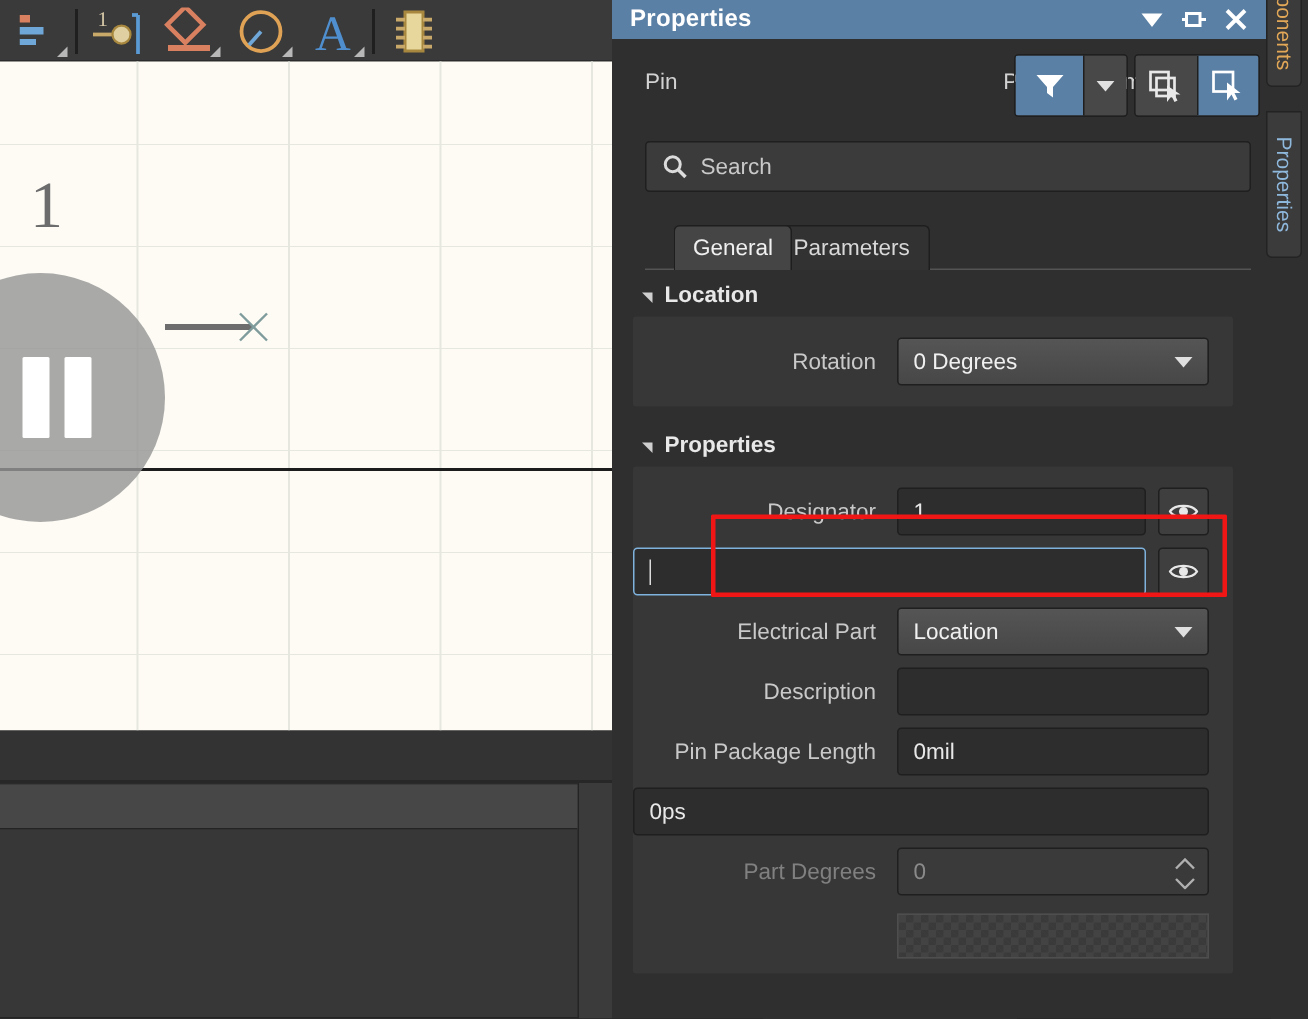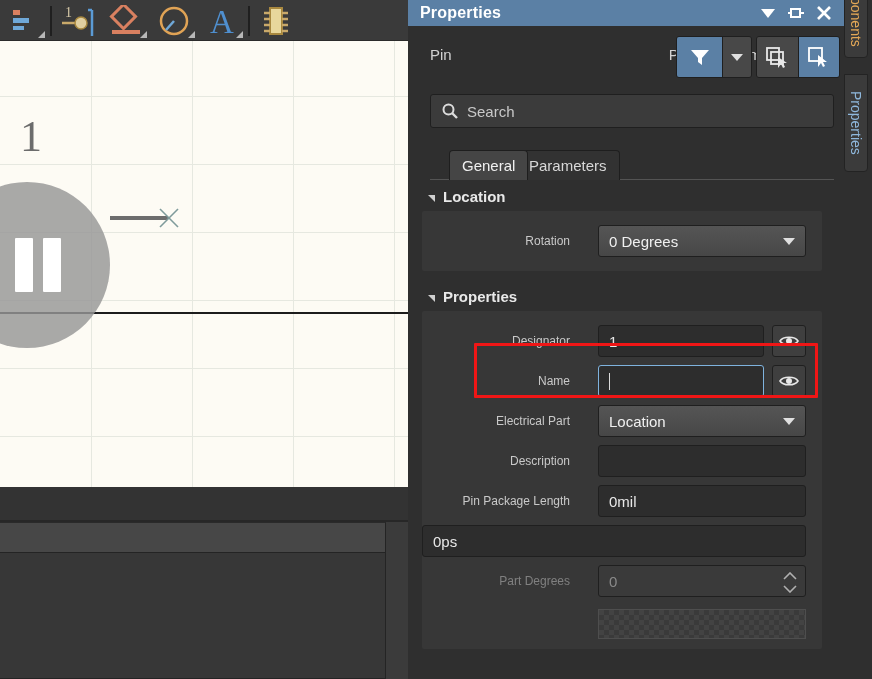--- a/index.html
+++ b/index.html
@@ -198,22 +198,22 @@
   }
   .section {
     background: #373737; border-radius: 2px;
     padding: 10px 0;
   }
   .field-row {
     display: flex; align-items: center; height: 40px;
     padding: 0 16px 0 0;
   }
   .field-label {
-    width: 176px; text-align: right; padding-right: 28px;
-    color: #c9c9c9; font-size: 12px;
+    width: 176px; text-align: right; padding-right: 14px;
+    color: #c9c9c9; font-size: 15px;
   }
   .field-label.disabled { color: #808080; }
   .input-box {
     flex: 1; height: 32px;
     background: #2d2d2d; border: 1px solid #1f1f1f; border-radius: 3px;
     display: flex; align-items: center; padding: 0 10px;
     color: #e8e8e8; font-size: 15px;
   }
   .input-box.focused { border: 1px solid #7fb3de; }
   .input-box.disabled { background: #3a3a3a; color: #8a8a8a; }
@@ -482,21 +482,20 @@
           </div>
           <div class="eye-button">
             <svg width="20" height="14" viewBox="0 0 20 14">
               <path d="M1 7 C4 2, 16 2, 19 7 C16 12, 4 12, 1 7 Z" fill="none" stroke="#e8e8e8" stroke-width="1.6"></path>
               <circle cx="10" cy="7" r="3" fill="#e8e8e8"></circle>
             </svg>
           </div>
         </div>
 
         <div class="field-row">
-          <div class="field-label">Name</div>
           <div class="input-box focused">
             <span class="text-cursor"></span>
             <span></span>
           </div>
           <div class="eye-button">
             <svg width="20" height="14" viewBox="0 0 20 14">
               <path d="M1 7 C4 2, 16 2, 19 7 C16 12, 4 12, 1 7 Z" fill="none" stroke="#e8e8e8" stroke-width="1.6"></path>
               <circle cx="10" cy="7" r="3" fill="#e8e8e8"></circle>
             </svg>
           </div>

